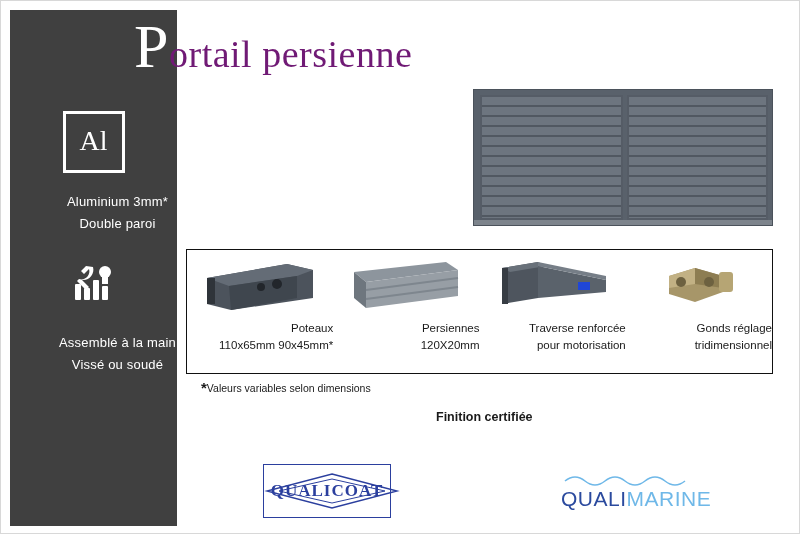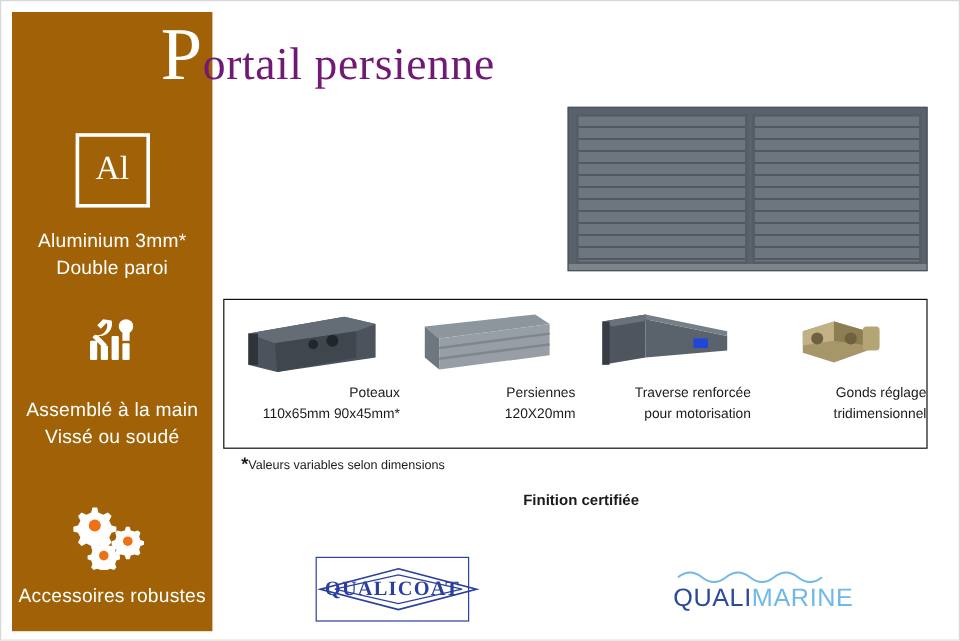--- a/index.html
+++ b/index.html
@@ -23,41 +23,42 @@
     overflow: hidden;
   }
 
   
   .sidebar {
     position: absolute;
     left: 9px;
     top: 9px;
     width: 167px;
     height: 516px;
-    background: #a16207;
+    background: #404040;
     color: #ffffff;
     text-align: center;
   }
   .side-block {
     position: absolute;
     left: 0;
     width: 167px;
     text-align: center;
   }
   .side-icon {
     display: block;
     margin: 0 auto;
     color: #ffffff;
   }
   .side-label {
     display: block;
-    font-size: 16px;
+    font-size: 13px;
     line-height: 22px;
     color: #ffffff;
     letter-spacing: .2px;
+    margin-left: 48px;
   }
 
   
   .al-box {
     width: 62px;
     height: 62px;
     border: 3px solid #ffffff;
     margin: 0 auto;
     box-sizing: border-box;
     position: relative;
@@ -253,34 +254,20 @@
           <rect x="37" y="24" width="6" height="14" rx="1"></rect>
           <circle cx="40" cy="10" r="6"></circle>
           <rect x="37" y="14" width="6" height="8"></rect>
         </g>
       </svg>
       <div style="height:12px"></div>
       <span class="side-label">Assemblé à la main</span>
       <span class="side-label">Vissé ou soudé</span>
     </div>
 
-    <div class="side-block" style="top:407px;">
-      <svg class="side-icon" width="66" height="58" viewBox="0 0 66 58">
-        <g fill="#ffffff">
-          <path d="M16 6 l4 0 1 4 4 2 4 -2 3 3 -2 4 2 4 4 1 0 4 -4 1 -2 4 2 4 -3 3 -4 -2 -4 2 -1 4 -4 0 -1 -4 -4 -2 -4 2 -3 -3 2 -4 -2 -4 -4 -1 0 -4 4 -1 2 -4 -2 -4 3 -3 4 2 4 -2 z"></path>
-          <circle cx="18" cy="21" r="5" fill="#ee7116"></circle>
-          <path d="M44 22 l3 0 1 3 3 1 3 -1 2 2 -1 3 1 3 3 1 0 3 -3 1 -1 3 1 3 -2 2 -3 -1 -3 1 -1 3 -3 0 -1 -3 -3 -1 -3 1 -2 -2 1 -3 -1 -3 -3 -1 0 -3 3 -1 1 -3 -1 -3 2 -2 3 1 3 -1 z"></path>
-          <circle cx="45.5" cy="34" r="4" fill="#ee7116"></circle>
-          <path d="M24 34 l3 0 1 3 3 1 3 -1 2 2 -1 3 1 3 3 1 0 3 -3 1 -1 3 1 3 -2 2 -3 -1 -3 1 -1 3 -3 0 -1 -3 -3 -1 -3 1 -2 -2 1 -3 -1 -3 -3 -1 0 -3 3 -1 1 -3 -1 -3 2 -2 3 1 3 -1 z"></path>
-          <circle cx="25.5" cy="46" r="4" fill="#ee7116"></circle>
-        </g>
-      </svg>
-      <div style="height:12px"></div>
-      <span class="side-label">Accessoires robustes</span>
-    </div>
   </div>
 
   <div class="title">
     <span class="cap">P</span><span class="rest">ortail persienne</span>
   </div>
 
   <div class="gate-photo">
     <div class="gate-leaf left"></div>
     <div class="gate-leaf right"></div>
     <div class="gate-base"></div>

